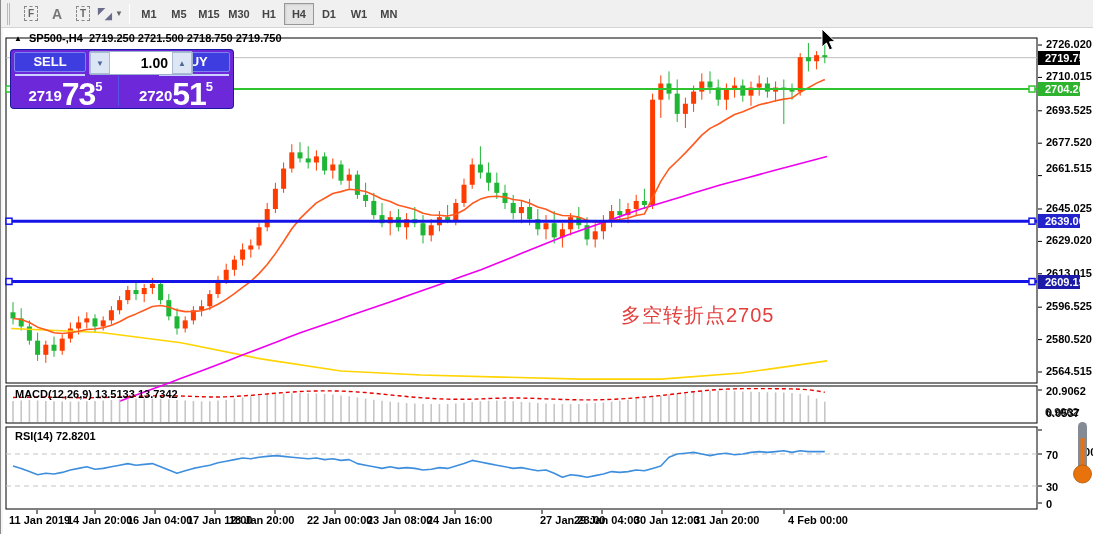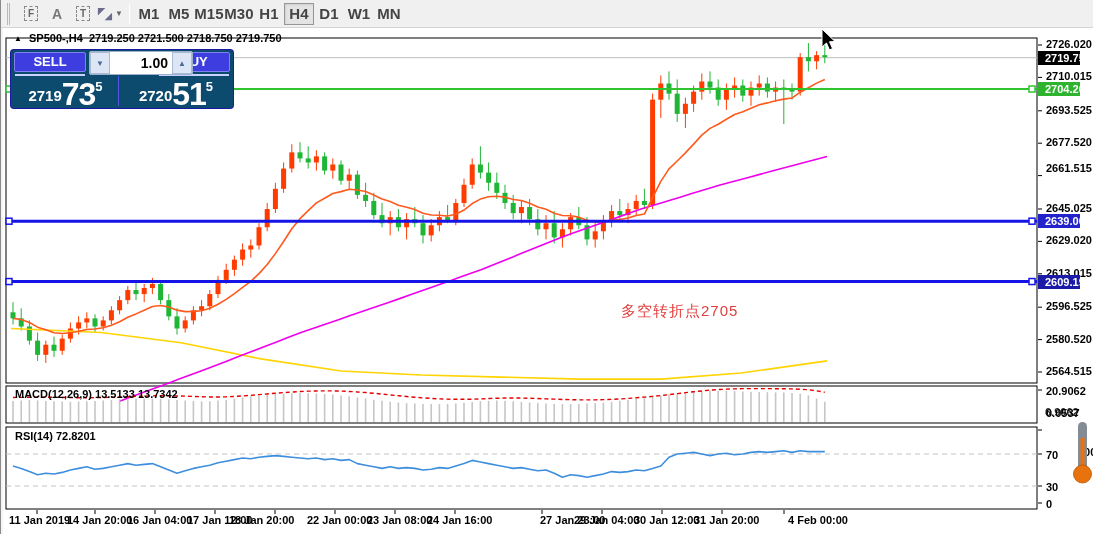--- a/index.html
+++ b/index.html
@@ -6,39 +6,39 @@
   body { background:#d8d8d8; font-family:"Liberation Sans", sans-serif; }
   #app { position:relative; width:1093px; height:534px; background:#ffffff; overflow:hidden;
          border-left:1px solid #8a8a8a; box-shadow: inset 2px 0 0 #f5f5f5; }
   
   #toolbar { position:absolute; left:0; top:0; width:1093px; height:28px; background:#f0f0f0;
              border-bottom:1px solid #d4d4d4; display:flex; align-items:center; }
   .tbtn { height:22px; min-width:24px; margin:0 1px; display:flex; align-items:center; justify-content:center;
           font-size:12px; color:#555; border:1px solid transparent; border-radius:2px; cursor:default;
           font-weight:bold; }
   .tbtn.dashedbox span.box { border:1px dashed #888; padding:1px 3px; font-size:10px; color:#666; }
-  .tf { height:22px; width:30px; display:flex; align-items:center; justify-content:center; font-size:15px;
+  .tf { height:22px; width:30px; display:flex; align-items:center; justify-content:center; font-size:11px;
         font-weight:bold; color:#444; border:1px solid transparent; }
   .tf.active { background:#e4e4e4; border:1px solid #979797; box-shadow:inset 1px 1px 2px #cfcfcf; }
   .tsep { width:1px; height:20px; background:#c6c6c6; border-right:1px solid #fff; margin:0 4px; }
   .gripper { width:8px; height:22px; margin:0 3px 0 6px; border-left:3px double #b9b9b9; }
   .caret { font-size:8px; color:#666; margin-left:3px; }
   .diagicon { position:relative; width:14px; height:14px; }
   .diagicon i { position:absolute; font-style:normal; font-size:9px; color:#6b6b8c; line-height:9px;}
   
   .lbl { position:absolute; font-size:11px; font-weight:bold; color:#000; white-space:nowrap; }
   #title { left:13px; top:32px; }
   #title .tri { font-size:8px; vertical-align:1px; margin-right:4px;}
   .axlabel { position:absolute; left:1045px; font-size:11px; font-weight:bold; color:#000; }
   .pricebox { position:absolute; left:1037px; width:42px; height:14px; color:#fff; font-size:11px;
               font-weight:bold; text-align:center; padding-left:7px; line-height:14px; z-index:6;}
   .xlabel { position:absolute; top:514px; font-size:11px; font-weight:bold; color:#000; white-space:nowrap;}
-  #annotation { position:absolute; left:620px; top:302px; font-size:15px; letter-spacing:1px; z-index:5;}
+  #annotation { position:absolute; left:620px; top:302px; font-size:20px; letter-spacing:1px; z-index:5;}
   
-  #tradepanel { position:absolute; left:10px; top:50px; width:222px; height:58px; background:#0c4a6e;
+  #tradepanel { position:absolute; left:10px; top:50px; width:222px; height:58px; background:#6d28d9;
                 border-radius:3px; z-index:8; box-shadow:0 0 0 1px #1a1aa0; }
   #tp-top { position:relative; height:24px; }
   .tp-btn { position:absolute; top:2px; height:20px; background:#3d3de0; border:1px solid #8080f0;
             border-radius:2px; color:#fff; font-size:13px; font-weight:bold; text-align:center;
             line-height:18px; }
   #sellbtn { left:3px; width:72px; }
   #buybtn  { right:3px; width:72px; }
   .tp-underline { position:absolute; top:24px; height:2px; background:#c9d2ff; }
   #vol-wrap { position:absolute; left:78px; top:1px; width:104px; height:24px; background:#fff;
               border:1px solid #9ab0cc; border-radius:2px; display:flex; z-index:9;}

